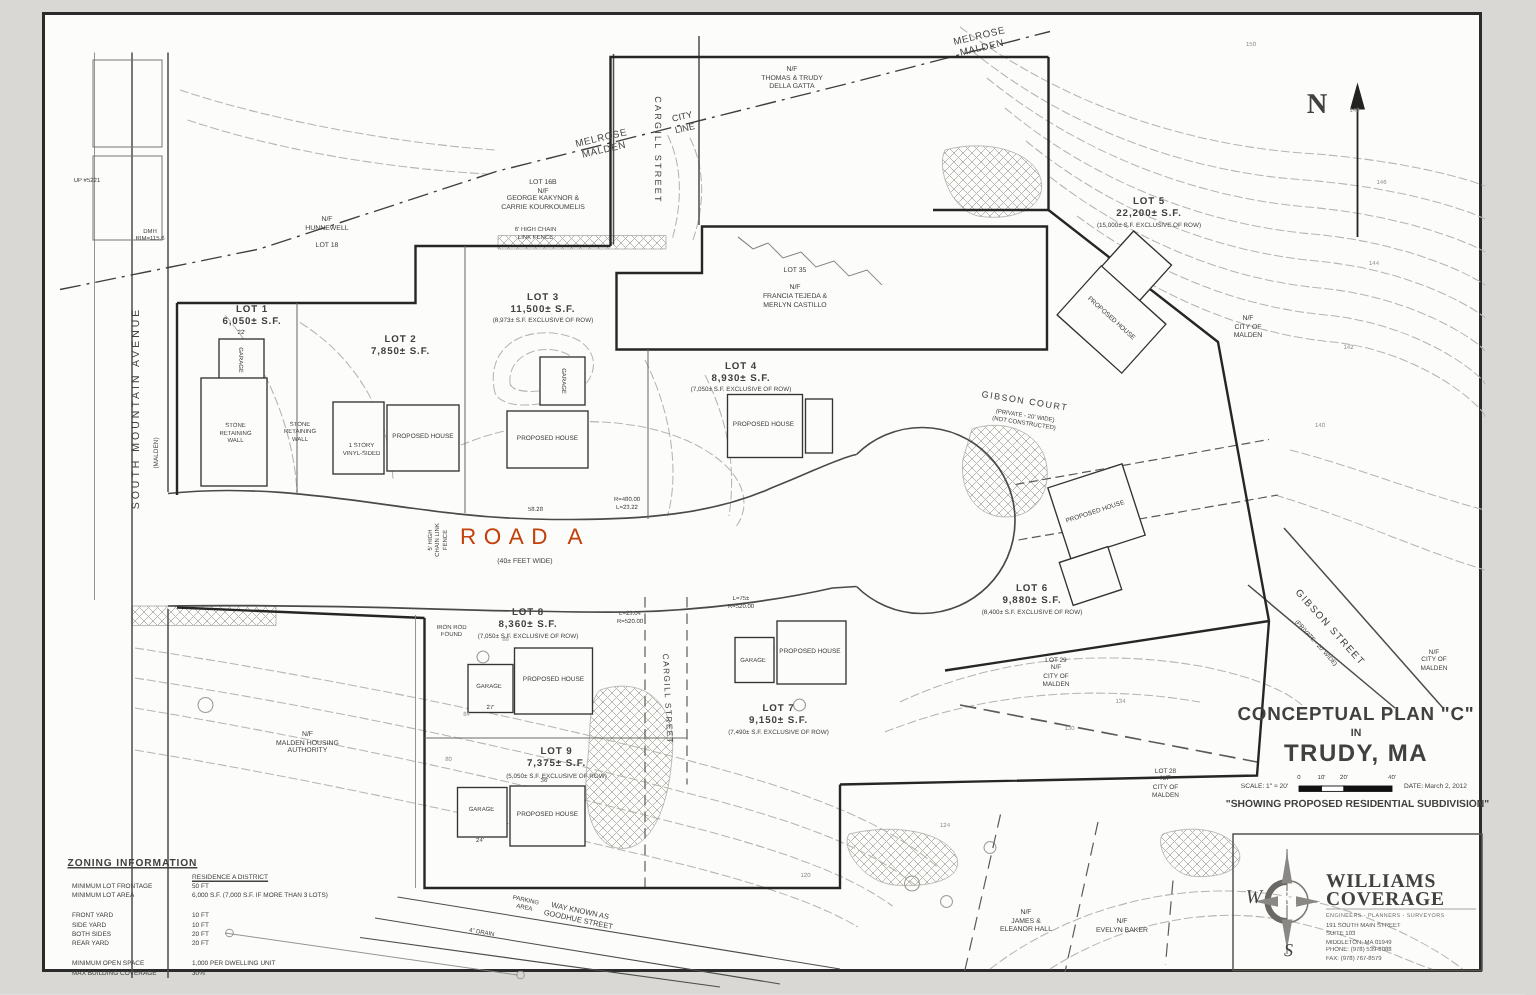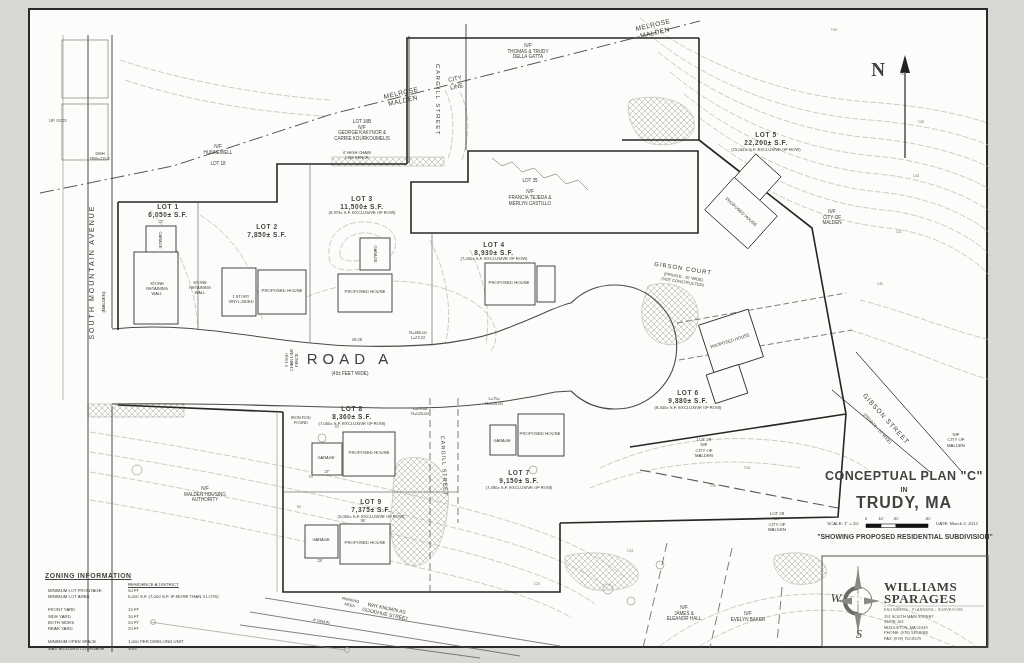--- a/index.html
+++ b/index.html
@@ -12,21 +12,21 @@
        line-height:1.25;color:#41413f;}
   .t36{font-size:4px;line-height:1.2;}
   .t4{font-size:4.3px;line-height:1.25;}
   .t45{font-size:4.6px;}
   .t5{font-size:5px;}
   .t55{font-size:5.5px;}
   .t6{font-size:6px;}
   .t65{font-size:6.5px;letter-spacing:.5px;}
   .t7{font-size:7px;}
   .gray{color:#8d8b86;}
-  .roadname{font-size:15px;letter-spacing:5px;color:#404040;}
+  .roadname{font-size:15px;letter-spacing:5px;color:#c2410c;}
   .lotname{font-size:6.5px;font-weight:bold;letter-spacing:.6px;}
   .lotnote{font-size:4.2px;}
   
   .tb{position:absolute;text-align:center;}
   #tb-line1{left:904px;top:477px;font-size:12.5px;font-weight:bold;letter-spacing:.5px;white-space:nowrap;}
   #tb-in{left:904px;top:490px;font-size:7px;font-weight:bold;}
   #tb-city{left:904px;top:503px;font-size:16px;font-weight:bold;letter-spacing:1px;white-space:nowrap;}
   #tb-sub{left:905px;top:537px;font-size:6.9px;font-weight:bold;white-space:nowrap;}
   .tbsmall{font-size:4.4px;white-space:nowrap;}
   
@@ -384,21 +384,21 @@
   <div class="lbl t36" style="left:866px;top:519px;">0</div>
   <div class="lbl t36" style="left:881px;top:519px;">10'</div>
   <div class="lbl t36" style="left:896px;top:519px;">20'</div>
   <div class="lbl t36" style="left:928px;top:519px;">40'</div>
   <div class="lbl tb" id="tb-sub">"SHOWING PROPOSED RESIDENTIAL SUBDIVISION"</div>
 
   <div class="lbl serif" id="compass-w">W</div>
   <div class="lbl serif" id="compass-s">S</div>
   <div class="lbl serif" id="compass-amp" style="color:#fdfdfb;">&amp;</div>
   <div class="lbl serif" id="logo-name">WILLIAMS
-SPARAGES</div>
+COVERAGE</div>
   <div class="lbl" id="logo-tag">ENGINEERS - PLANNERS - SURVEYORS</div>
   <div class="lbl" id="logo-addr">191 SOUTH MAIN STREET
 SUITE 103
 MIDDLETON, MA 01949
 PHONE: (978) 539-8088
 FAX: (978) 767-8579</div>
 
   <div class="lbl zl" id="zoning-title">ZONING INFORMATION</div>
   <div class="lbl zl" id="zoning-district">RESIDENCE A DISTRICT</div>
   <div class="lbl zl t4" style="left:48px;top:588px;">MINIMUM LOT FRONTAGE

